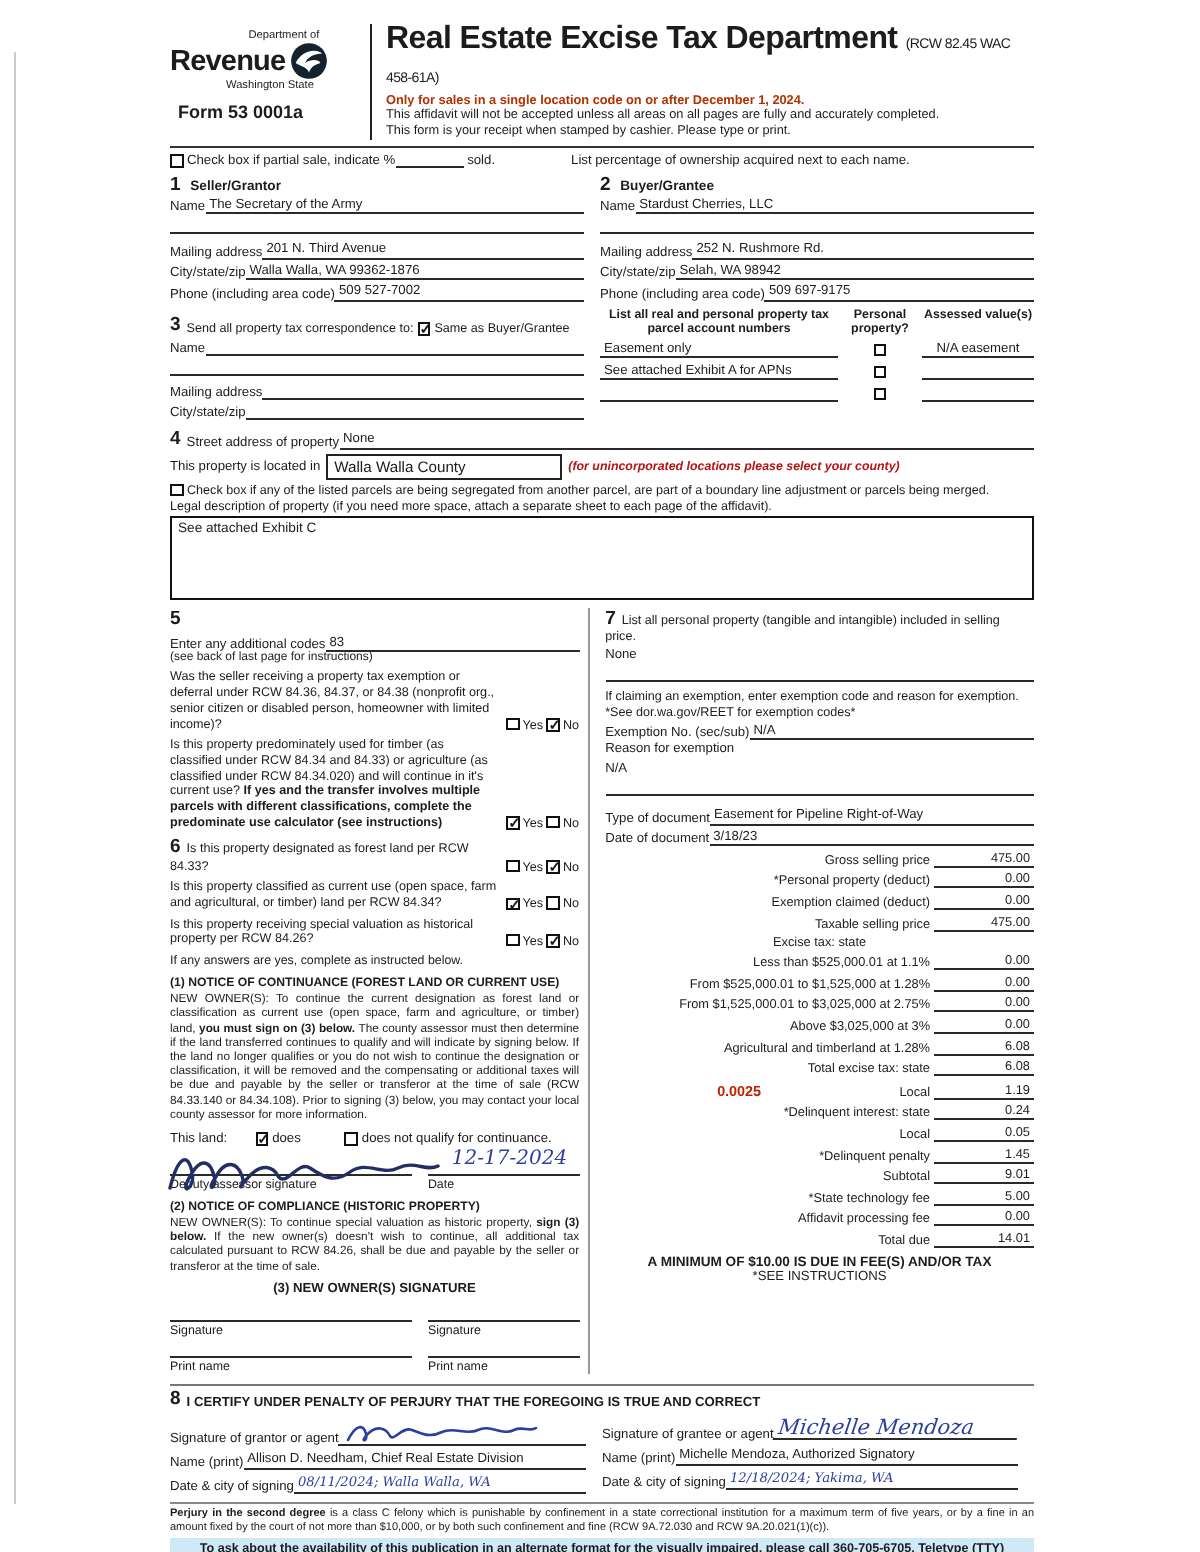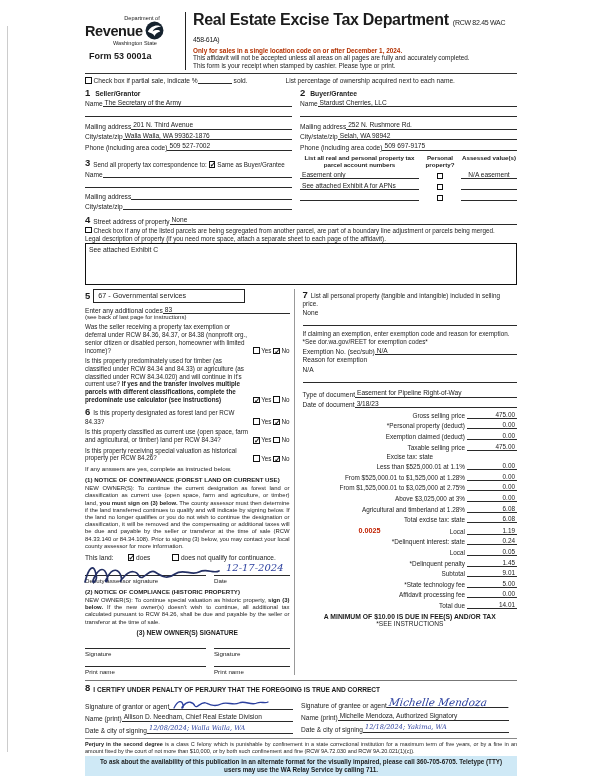--- a/index.html
+++ b/index.html
@@ -217,32 +217,36 @@
           <span class="ptv"></span>
         </div>
       </div>
     </div>
 
     <div class="row mt4">
       <span class="secno">4</span>
       <span class="lbl">Street address of property</span>
       <span class="fld">None</span>
     </div>
+    <div class="row mt2" style="align-items:center">
+      <span class="lbl">This property is located in</span>
+      <span class="countybox">Walla Walla County</span>
+      <span class="redital">(for unincorporated locations please select your county)</span>
+    </div>
     <div class="row mt2" style="align-items:flex-start">
       <span class="cb"></span>
       <span style="margin-left:2px;font-size:6.3px">Check box if any of the listed parcels are being segregated from another parcel, are part of a boundary line adjustment or parcels being merged.</span>
     </div>
     <div class="mt1" style="font-size:6.3px">Legal description of property (if you need more space, attach a separate sheet to each page of the affidavit).</div>
     <div class="legalbox">See attached Exhibit C</div>
 
     <div class="cols mt4">
       <div class="colL">
         <div class="row" style="align-items:center">
           <span class="secno">5</span>
-          <span class="codebox">67 - Governmental services</span>
         </div>
         <div class="row mt3">
           <span class="lbl">Enter any additional codes</span>
           <span class="fld">83</span>
         </div>
         <div style="font-size:6px">(see back of last page for instructions)</div>
 
         <div class="q">
           <span class="qt">Was the seller receiving a property tax exemption or deferral under RCW 84.36, 84.37, or 84.38 (nonprofit org., senior citizen or disabled person, homeowner with limited income)?</span>
           <span class="yn">
@@ -454,21 +458,21 @@
                 <path d="M3 10 C7 2,11 2,12 7 C13 11,9 11,12 8 C17 2,22 4,24 8 C26 11,30 3,35 5 C40 7,44 9,50 6 C56 3,62 8,68 5 C74 2,80 8,86 5 C90 3,94 6,97 4" stroke="#2b3f9e" fill="none" stroke-width="1.3" stroke-linecap="round"></path>
               </svg>
             </span>
           </div>
           <div class="crow">
             <span class="lbl">Name (print)</span>
             <span class="fld">Allison D. Needham, Chief Real Estate Division</span>
           </div>
           <div class="crow">
             <span class="lbl">Date &amp; city of signing</span>
-            <span class="fld ink">12/08/2024; Walla Walla, WA</span>
+            <span class="fld ink">08/11/2024; Walla Walla, WA</span>
           </div>
         </div>
         <div class="certcol">
           <div class="crow">
             <span class="lbl">Signature of grantee or agent</span>
             <span class="fld ink" style="font-size:10.5px; transform:skewX(-8deg); line-height:0.9">Michelle Mendoza</span>
           </div>
           <div class="crow">
             <span class="lbl">Name (print)</span>
             <span class="fld">Michelle Mendoza, Authorized Signatory</span>

